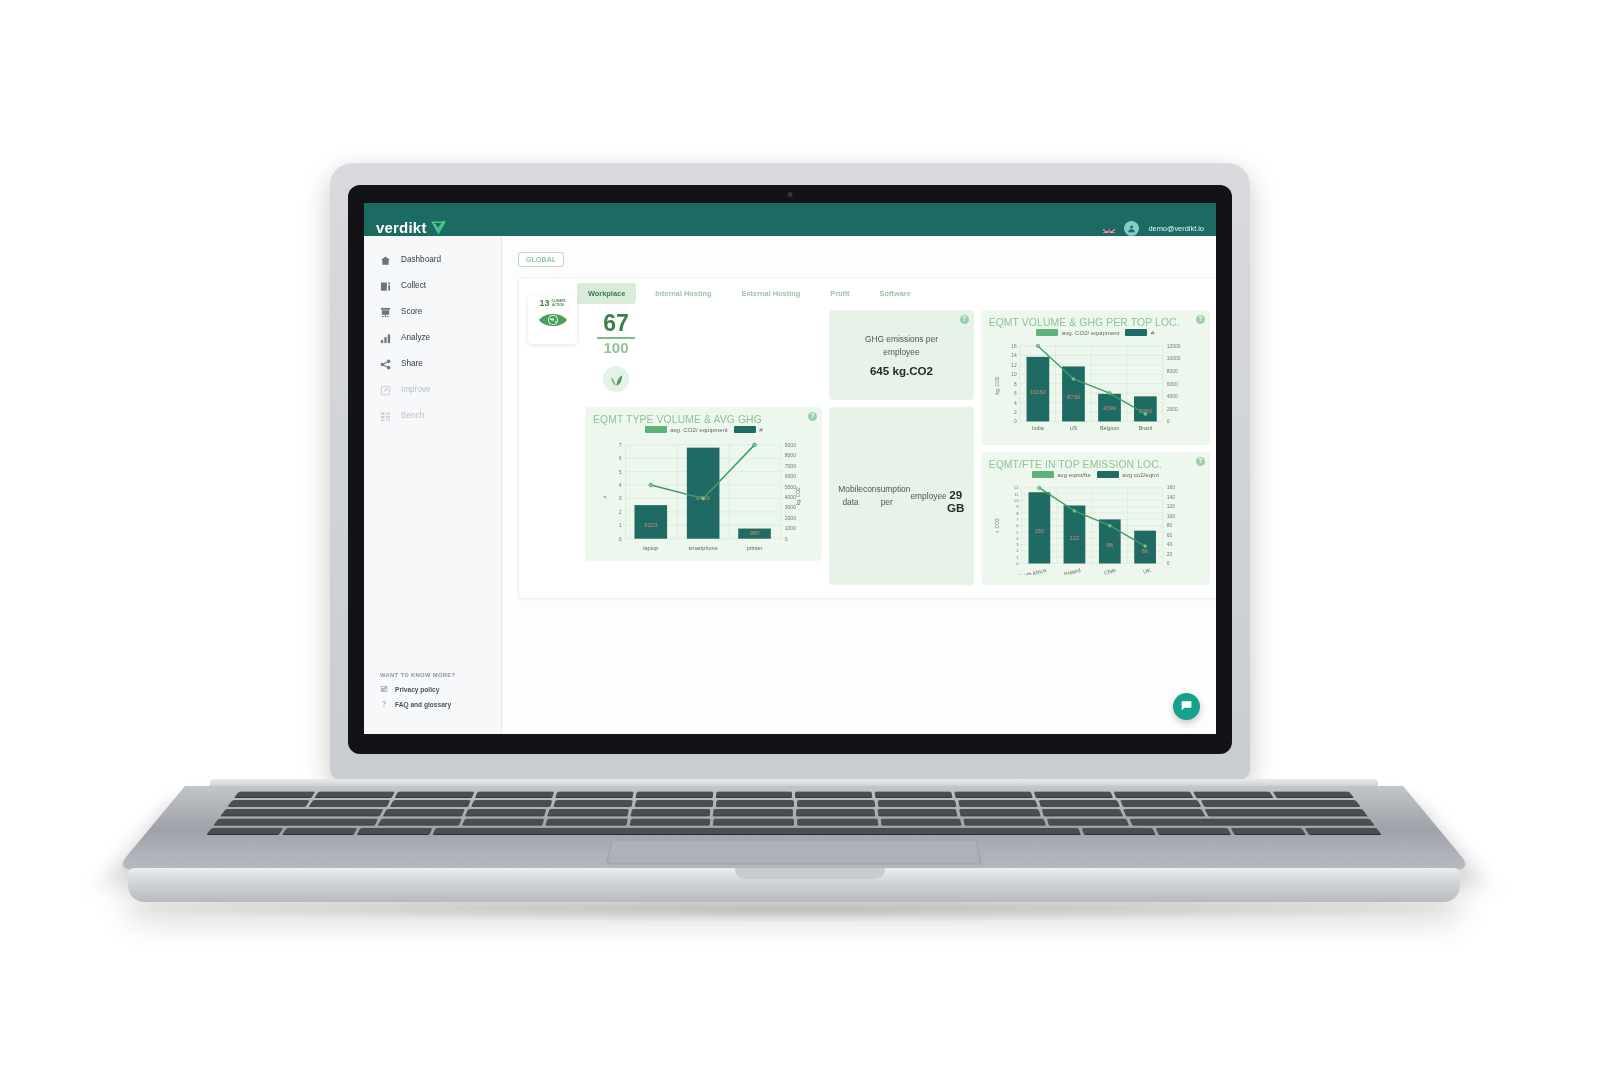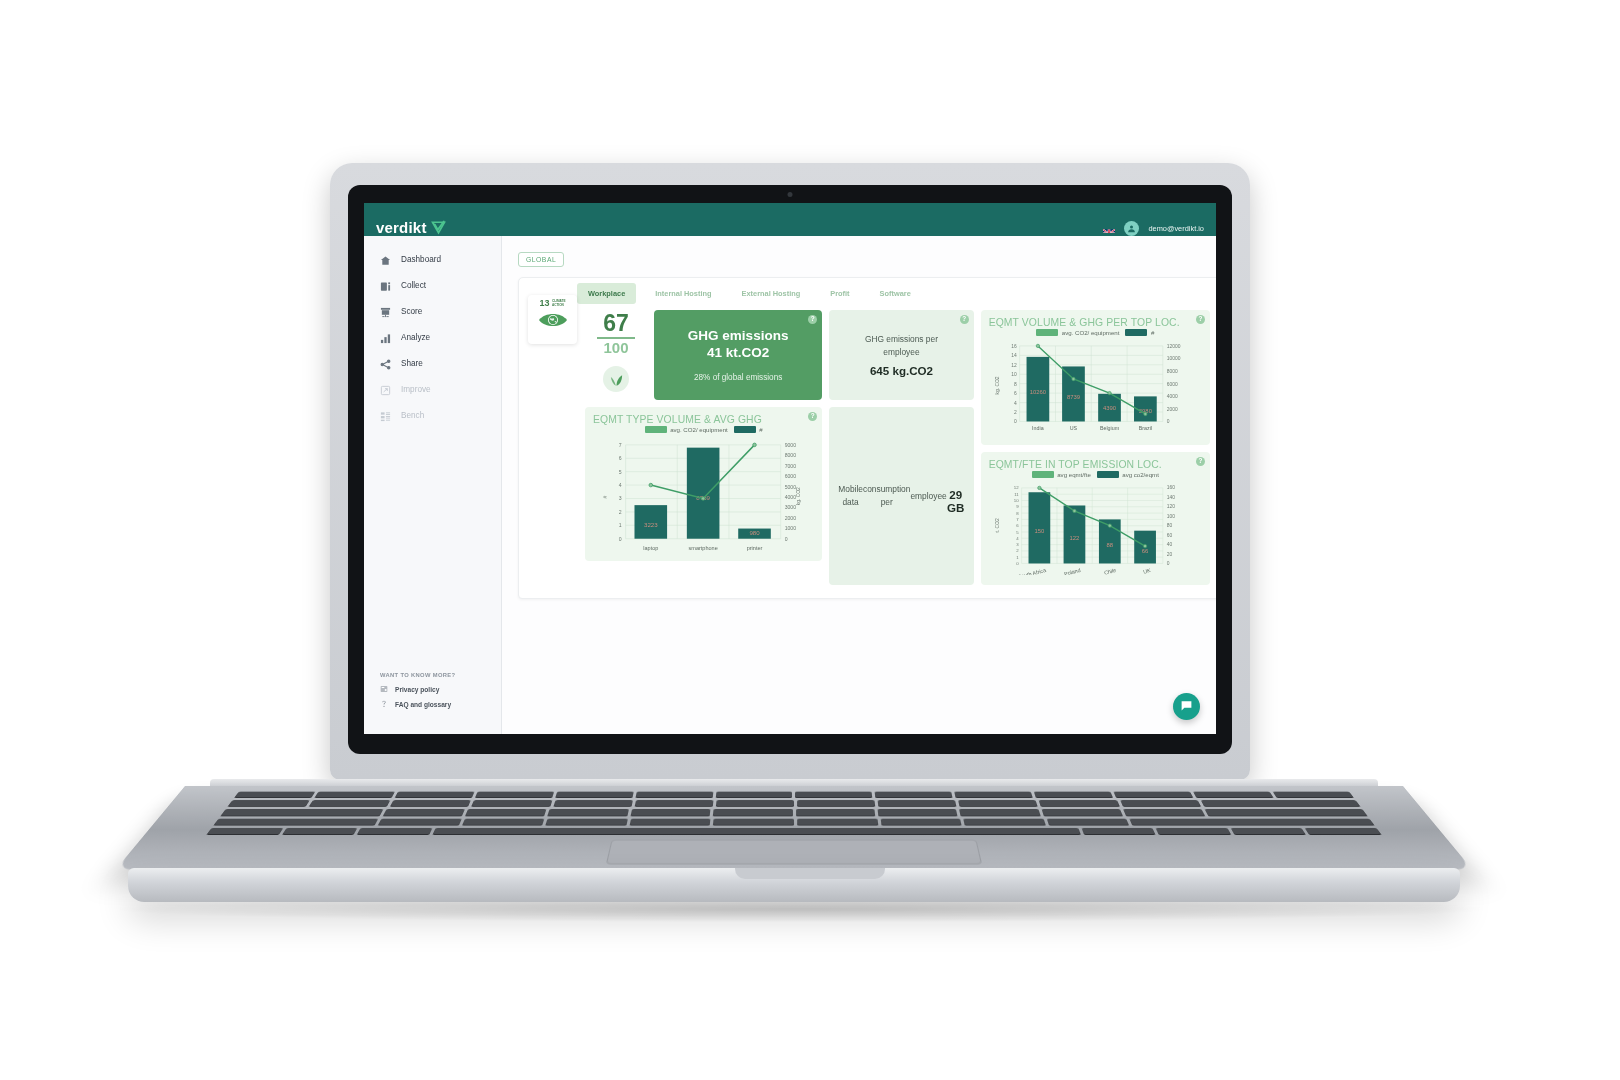--- a/index.html
+++ b/index.html
@@ -372,26 +372,20 @@
                       <span class="score-rule"></span>
                       <span class="score-den">100</span>
                       <span class="leaf-badge">
                         <svg width="15" height="15" viewBox="0 0 24 24" fill="#4d9e5c">
                           <path d="M12 22 C12 14 16 8 21 5 C21 14 17 20 12 22 Z"></path>
                           <path d="M11 22 C9 15 6 10 3 8 C4 15 7 20 11 22 Z" opacity=".75"></path>
                         </svg>
                       </span>
                     </div>
 
-                    <div class="kpi-dark">
-                      <span class="help">?</span>
-                      <span class="t1">GHG emissions</span>
-                      <span class="t1">41 kt.CO2</span>
-                      <span class="t2">28% of global emissions</span>
-                    </div>
                   </div>
 
                   <div class="card">
                     <span class="help">?</span>
                     <div class="card-title">EQMT TYPE VOLUME &amp; AVG GHG</div>
                     <div class="legend">
                       <span class="legend-item">
                         <span class="swatch" style="background:#5fb37a"></span>
                         <span class="legend-txt">avg. CO2/ equipment</span>
                       </span>

